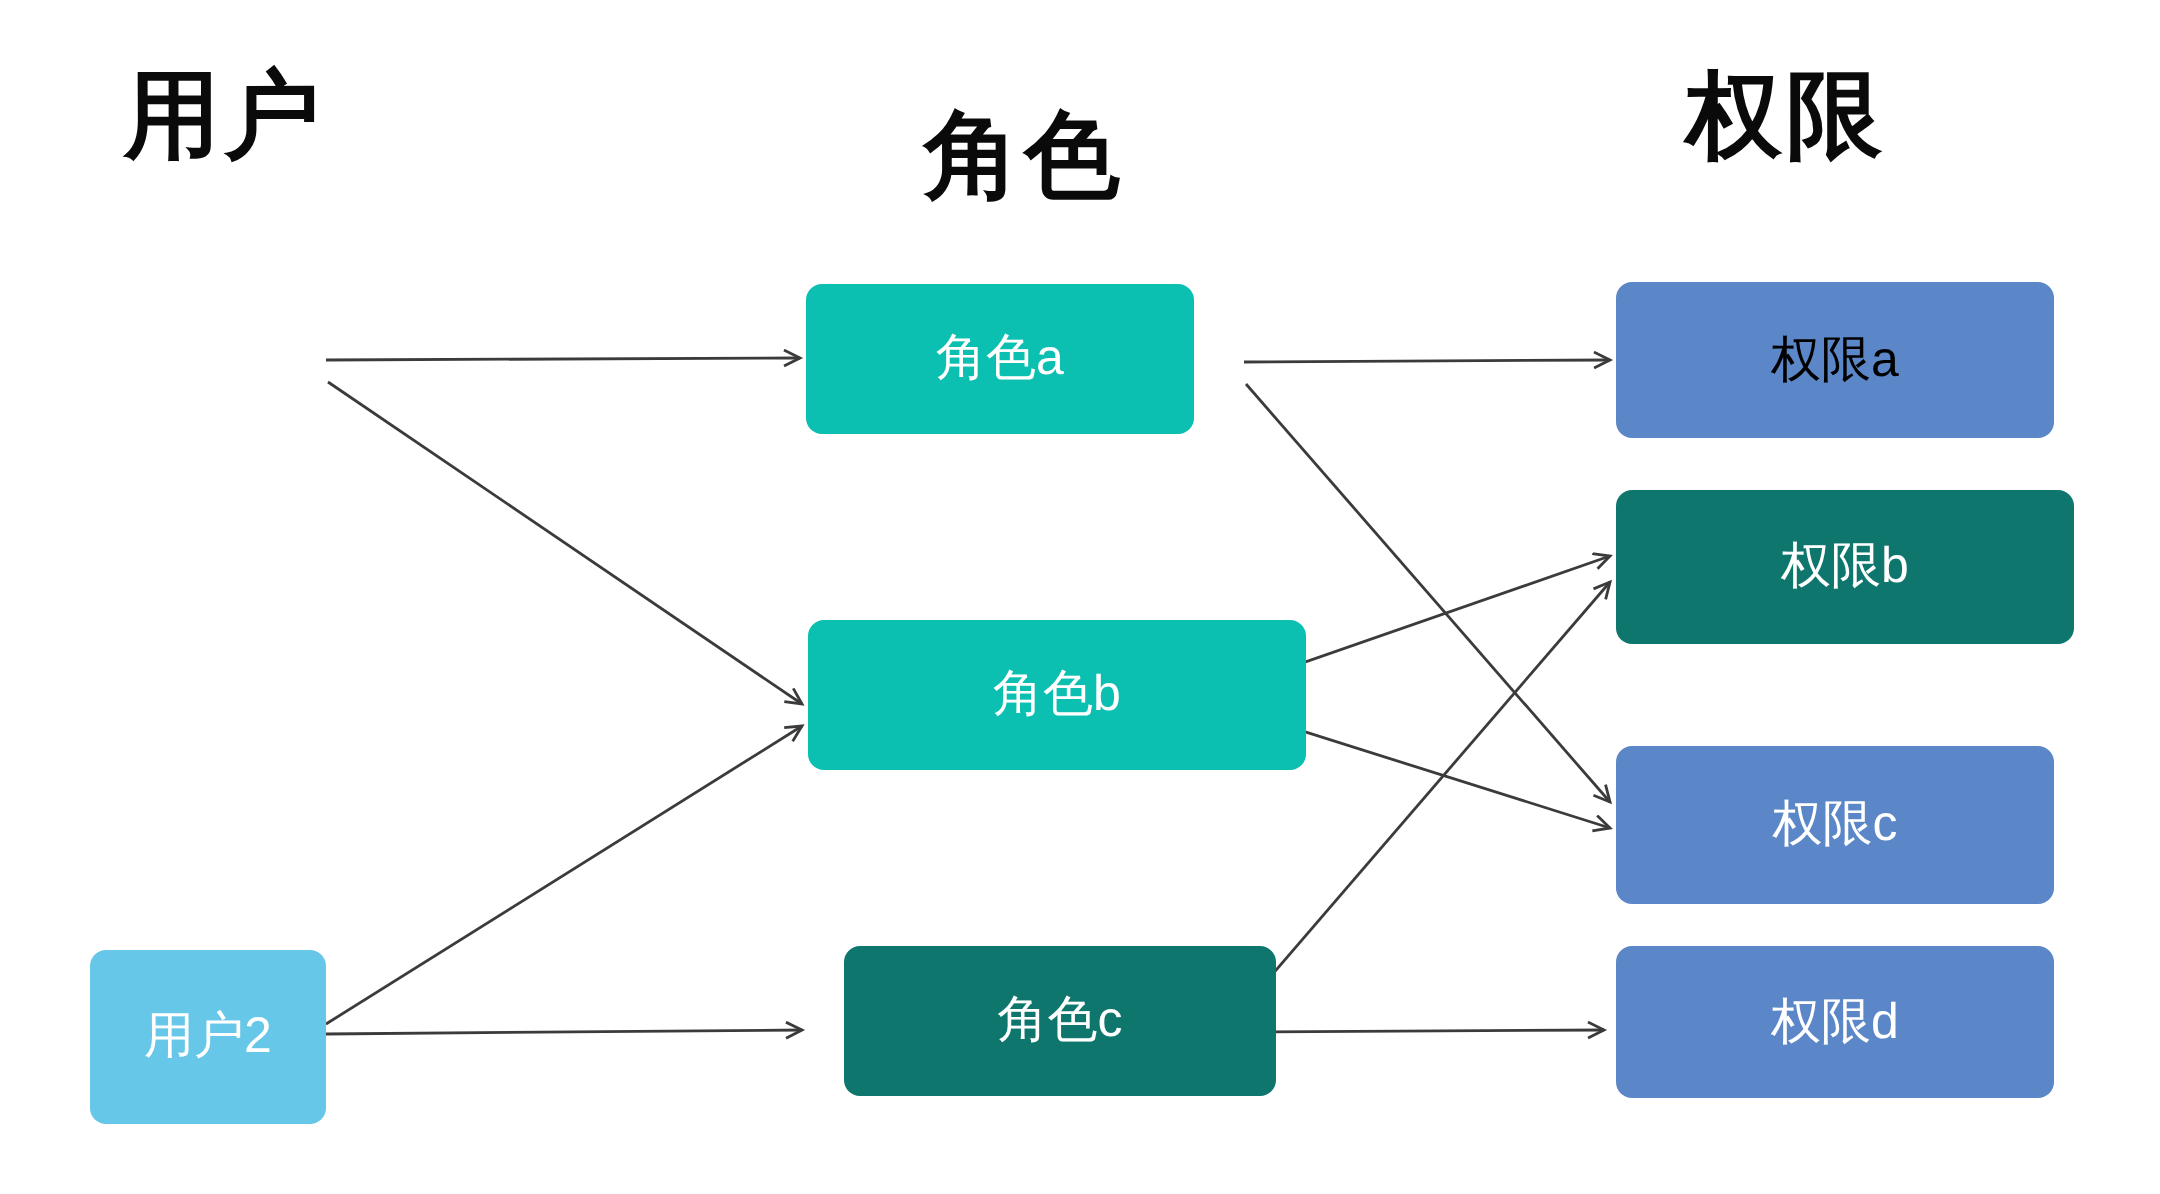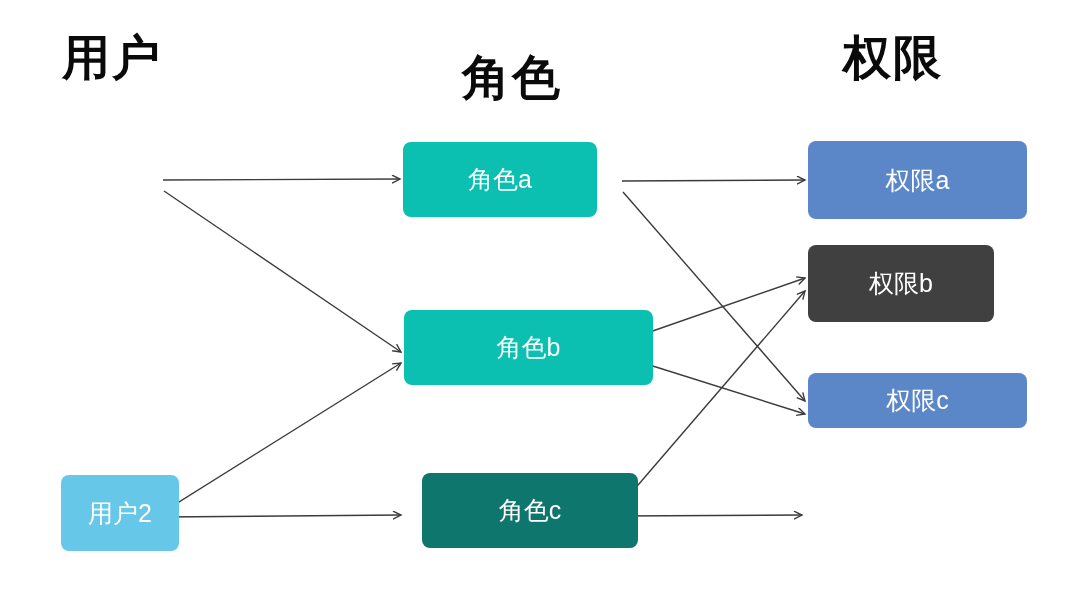--- a/index.html
+++ b/index.html
@@ -67,35 +67,38 @@
       <line x1="163" y1="512" x2="401" y2="363" stroke="#3B3B3B" stroke-width="1.4" marker-end="url(#arrowhead)"></line>
       <line x1="163" y1="517" x2="401" y2="515" stroke="#3B3B3B" stroke-width="1.4" marker-end="url(#arrowhead)"></line>
       <line x1="622" y1="181" x2="805" y2="180" stroke="#3B3B3B" stroke-width="1.4" marker-end="url(#arrowhead)"></line>
       <line x1="623" y1="192" x2="805" y2="401" stroke="#3B3B3B" stroke-width="1.4" marker-end="url(#arrowhead)"></line>
       <line x1="621" y1="342" x2="805" y2="278" stroke="#3B3B3B" stroke-width="1.4" marker-end="url(#arrowhead)"></line>
       <line x1="621" y1="356" x2="805" y2="414" stroke="#3B3B3B" stroke-width="1.4" marker-end="url(#arrowhead)"></line>
       <line x1="620" y1="506" x2="805" y2="291" stroke="#3B3B3B" stroke-width="1.4" marker-end="url(#arrowhead)"></line>
       <line x1="620" y1="516" x2="802" y2="515" stroke="#3B3B3B" stroke-width="1.4" marker-end="url(#arrowhead)"></line>
     </svg>
 
-  <div class="node" style="left: 45px; top: 475px; width: 118px; height: 76px; background: rgb(102, 199, 232); color: rgb(255, 255, 255); margin-left: 16px;">
+  <div class="node" style="left: 45px; top: 475px; width: 118px; height: 87px; background: rgb(102, 199, 232); color: rgb(255, 255, 255);">
       <span>用户2</span>
     </div>
   <div class="node" style="left: 403px; top: 142px; width: 194px; height: 75px; background: rgb(11, 191, 177); color: rgb(255, 255, 255);">
       <span>角色a</span>
     </div>
   <div class="node" style="left: 404px; top: 310px; width: 249px; height: 75px; background: rgb(11, 191, 177); color: rgb(255, 255, 255);">
       <span>角色b</span>
     </div>
   <div class="node" style="left: 404px; top: 473px; width: 216px; height: 75px; background: #0f766e; color: rgb(255, 255, 255); margin-left: 18px;">
       <span>角色c</span>
     </div>
-  <div class="node" style="left: 808px; top: 141px; width: 219px; height: 78px; background: rgb(91, 135, 200); color: #ffffff;">
+  <div class="node" style="left: 808px; top: 141px; width: 219px; height: 78px; background: rgb(91, 135, 200); color: #000000;">
       <span>权限a</span>
     </div>
-  <div class="node" style="left: 808px; top: 245px; width: 186px; height: 77px; background: #404040; color: rgb(255, 255, 255);">
+  <div class="node" style="left: 808px; top: 245px; width: 229px; height: 77px; background: #0f766e; color: rgb(255, 255, 255);">
       <span>权限b</span>
     </div>
-  <div class="node" style="left: 808px; top: 373px; width: 219px; height: 55px; background: rgb(91, 135, 200); color: rgb(255, 255, 255);">
+  <div class="node" style="left: 808px; top: 373px; width: 219px; height: 79px; background: rgb(91, 135, 200); color: rgb(255, 255, 255);">
       <span>权限c</span>
+    </div>
+  <div class="node" style="left: 808px; top: 473px; width: 219px; height: 76px; background: rgb(91, 135, 200); color: rgb(255, 255, 255);">
+      <span>权限d</span>
     </div>
 
 </div>
 
 </body></html>

